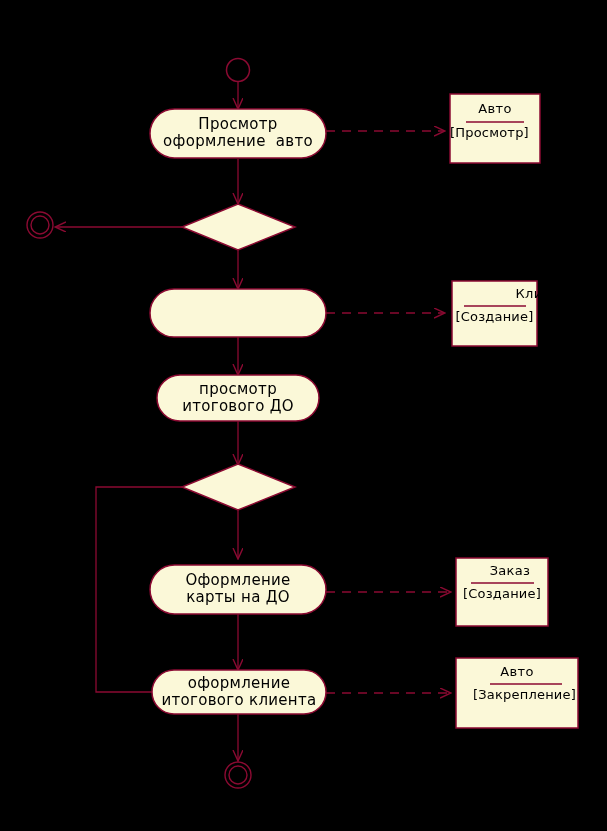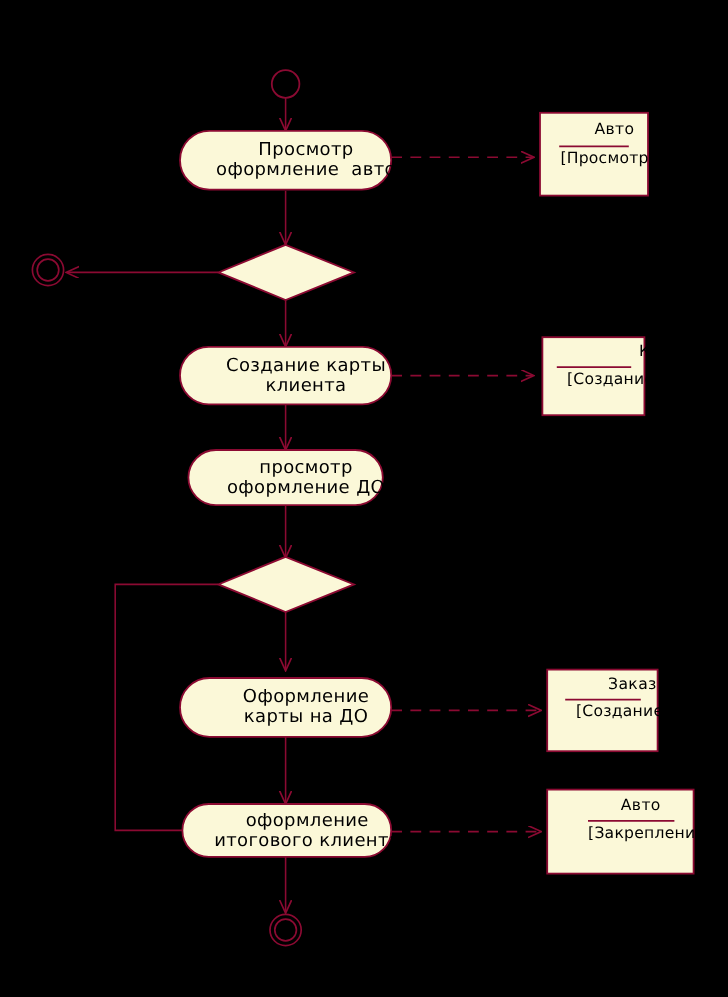--- a/index.html
+++ b/index.html
@@ -22,21 +22,20 @@
     width: 607px;
     height: 831px;
   }
   .node-label {
     position: absolute;
     color: #000000;
     text-align: center;
     line-height: 1.12;
     white-space: pre;
     pointer-events: none;
-    padding-left: 17px;
   }
   .activity-label {
     font-size: 15px;
     letter-spacing: 0.3px;
   }
   .object-title {
     font-size: 13px;
     letter-spacing: 0.3px;
   }
   .object-state {
@@ -107,23 +106,22 @@
 
     <rect x="456" y="558" width="92" height="68" fill="#FBF8D8" stroke="#8B0A32" stroke-width="1.5"></rect>
     <line x1="471" y1="583" x2="534" y2="583" stroke="#8B0A32" stroke-width="1.4"></line>
 
     <rect x="456" y="658" width="122" height="70" fill="#FBF8D8" stroke="#8B0A32" stroke-width="1.5"></rect>
     <line x1="490" y1="684" x2="562" y2="684" stroke="#8B0A32" stroke-width="1.4"></line>
   </svg>
 
   <div class="node-label activity-label" style="left:150px; top:116px; width:176px;"><span>Просмотр</span><br><span>оформление  авто</span></div>
 
-  <div class="node-label activity-label" style="left:150px; top:296px; width:176px;"><span>Создание карты</span><br><span>клиента</span></div>
 
-  <div class="node-label activity-label" style="left:157px; top:381px; width:162px;"><span>просмотр</span><br><span>оформление ДО</span></div>
+  <div class="node-label activity-label" style="left:157px; top:381px; width:162px;"><span>просмотр</span><br><span>итогового ДО</span></div>
 
   <div class="node-label activity-label" style="left:150px; top:572px; width:176px;"><span>Оформление</span><br><span>карты на ДО</span></div>
 
   <div class="node-label activity-label" style="left:152px; top:675px; width:174px;"><span>оформление</span><br><span>итогового клиента</span></div>
 
   <div class="node-label object-title" style="left:450px; top:102px; width:90px;">Авто</div>
   <div class="node-label object-state" style="left:450px; top:126px; width:66px;">[Просмотр]</div>
 
   <div class="node-label object-title" style="left:452px; top:287px; width:101px;margin-left:39px;">Клиент</div>
   <div class="node-label object-state" style="left:450px; top:310px; width:89px;">[Создание]</div>

